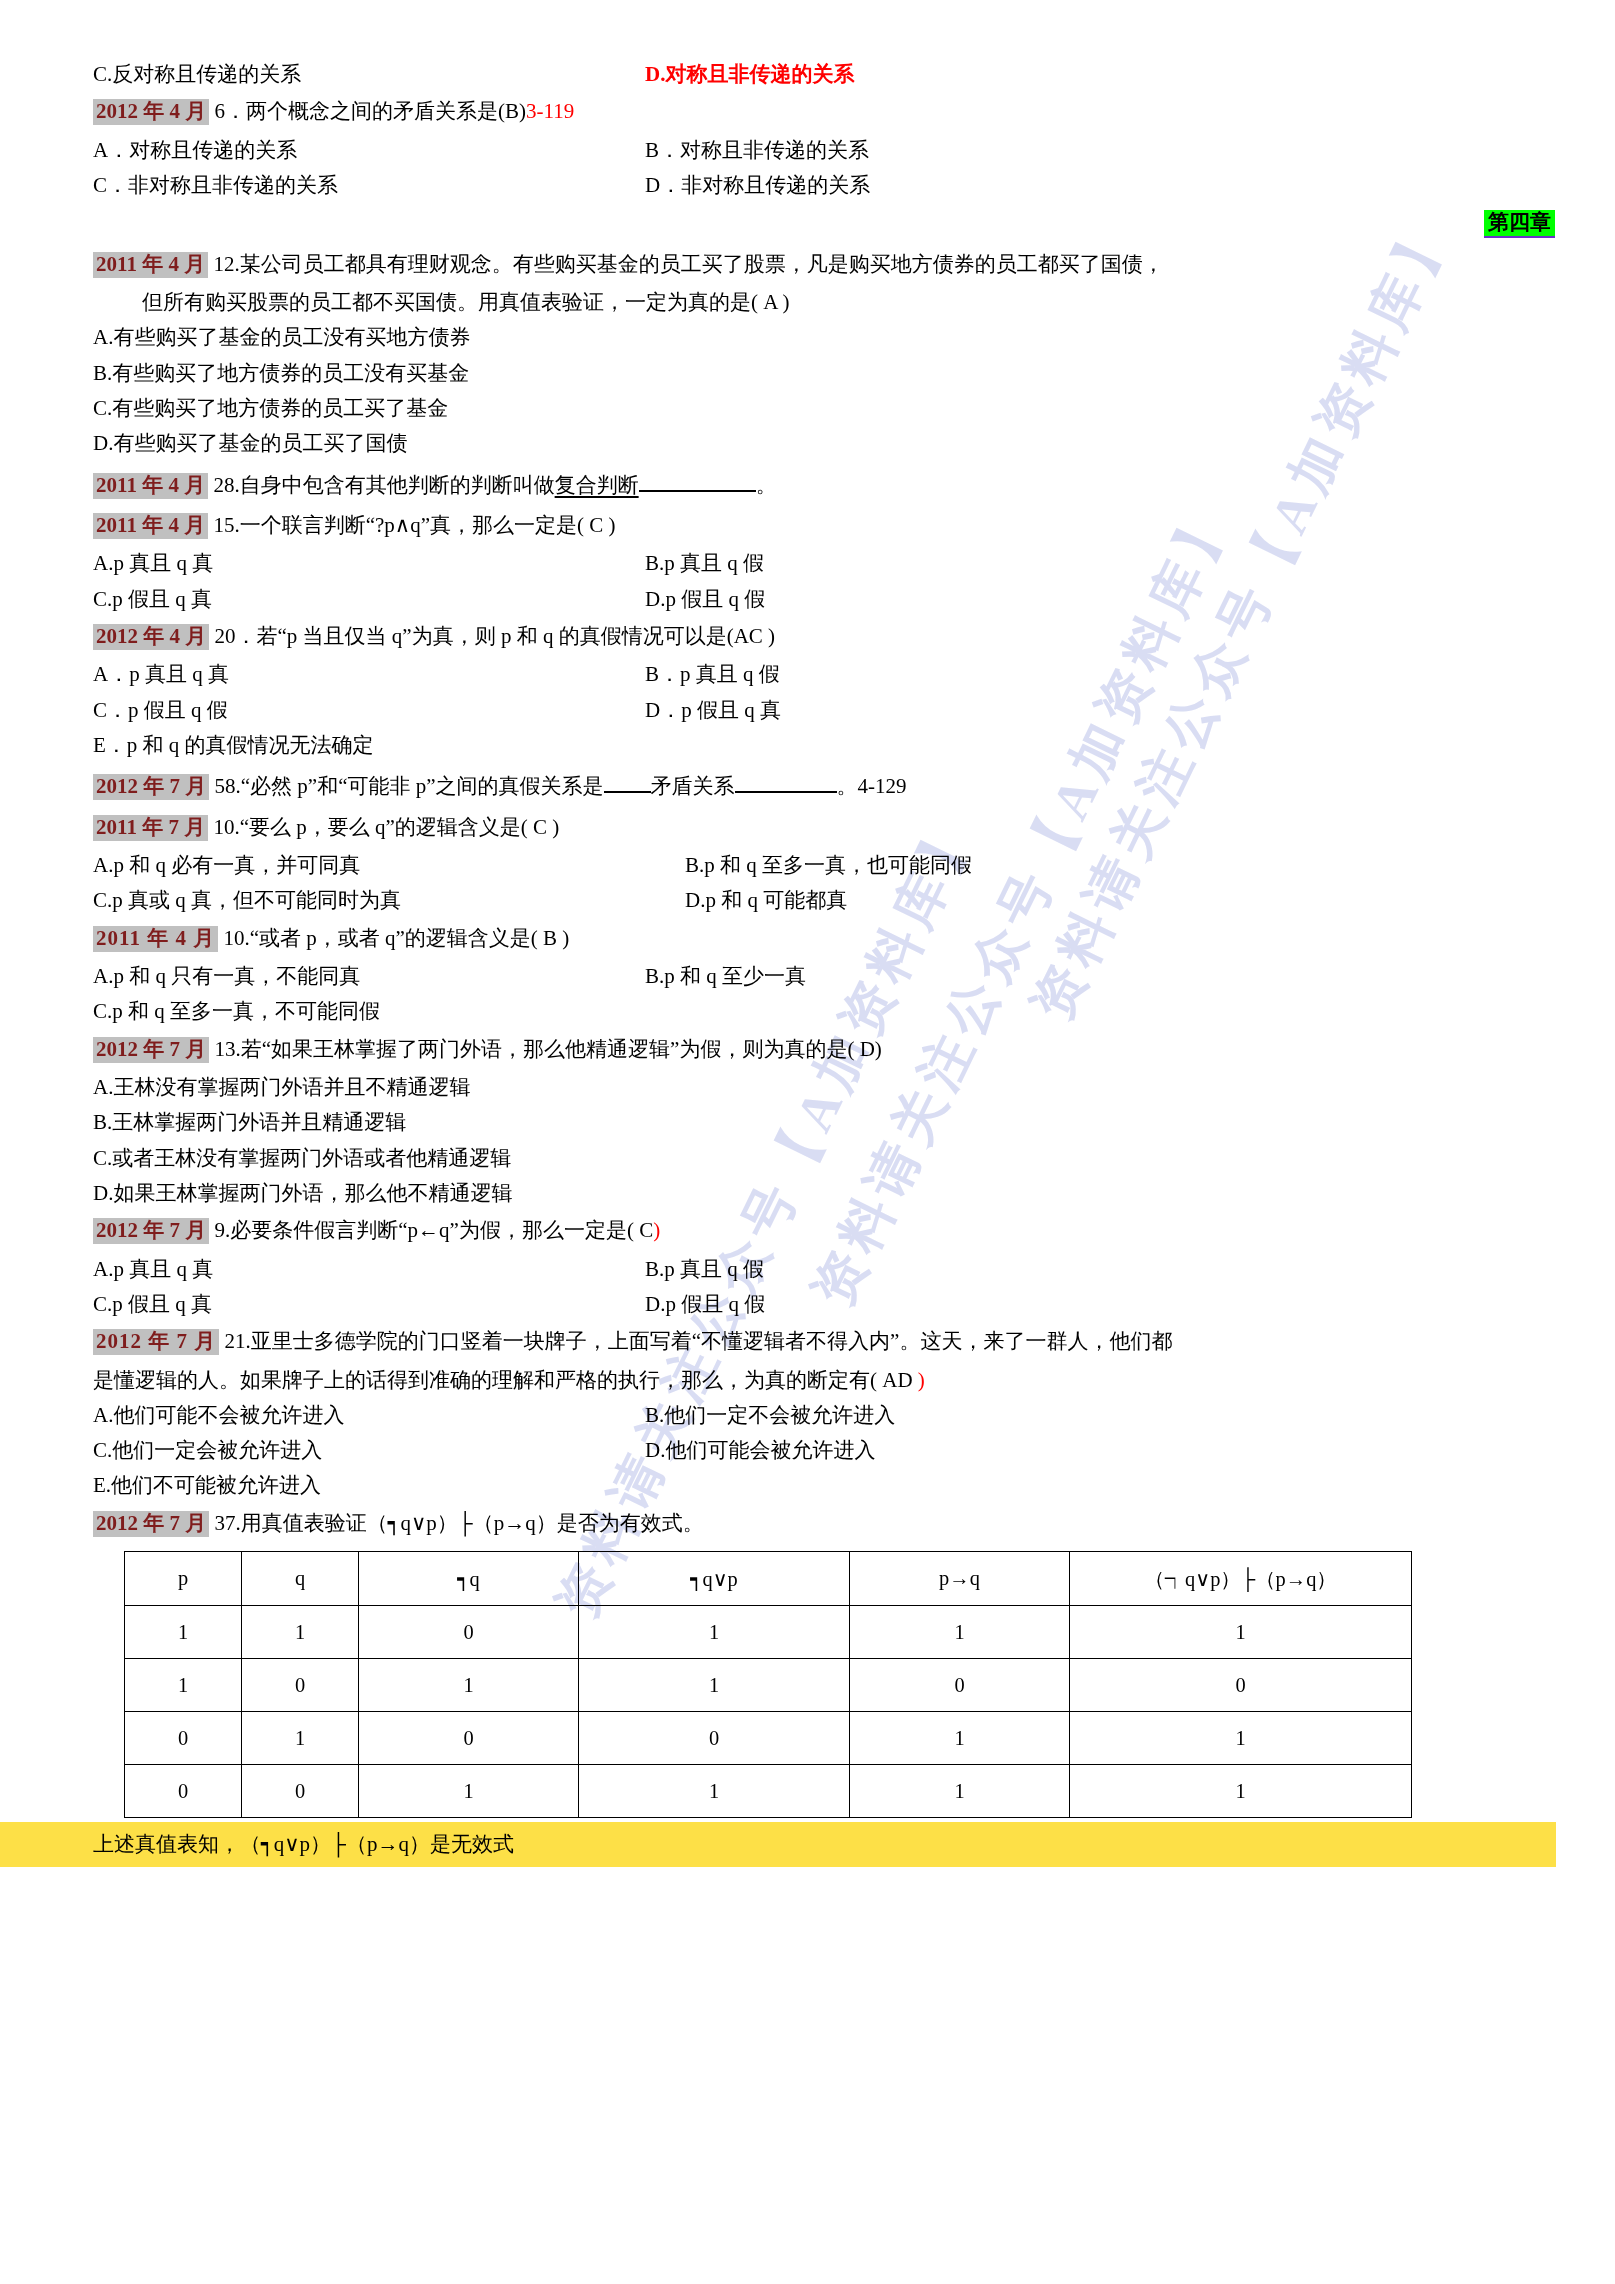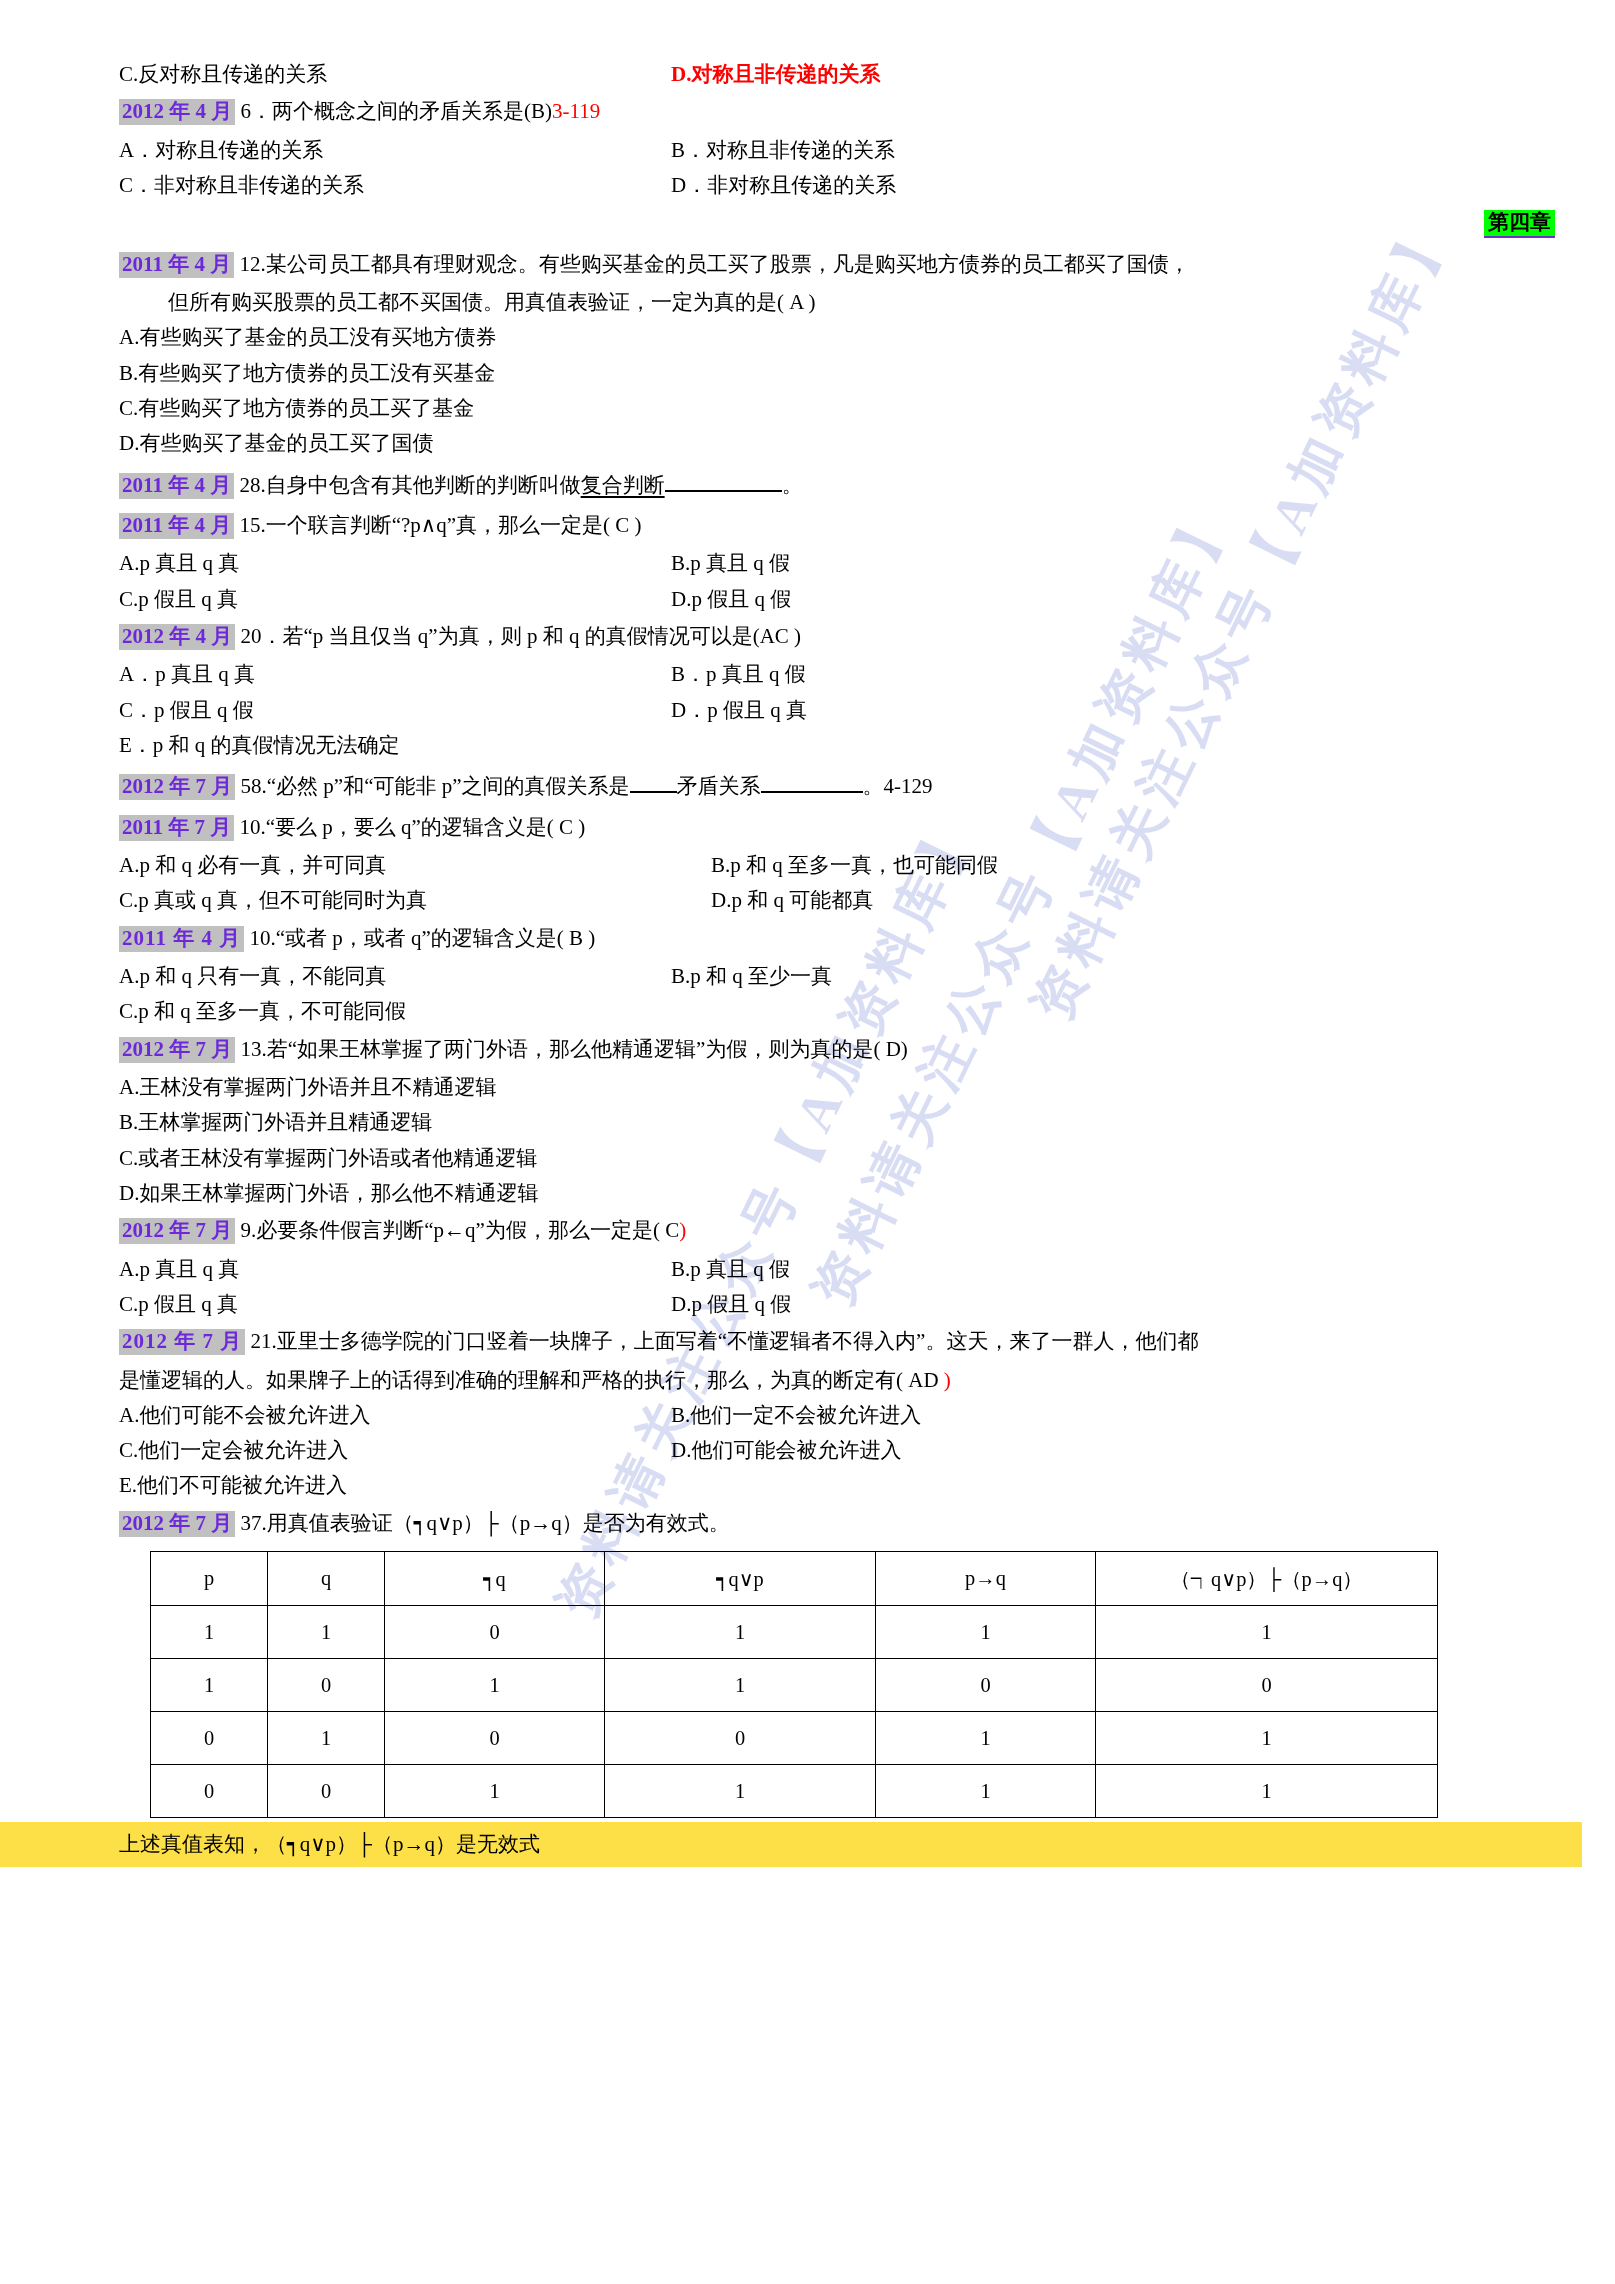--- a/index.html
+++ b/index.html
@@ -29,42 +29,42 @@
     font-weight:700;
     white-space:nowrap;
     letter-spacing:7.2px;
     transform-origin:left top;
   }
   .wm1{left:541px;top:1599px;font-size:53px;transform:rotate(-64deg);}
   .wm2{left:797px;top:1287px;font-size:53px;transform:rotate(-64deg);}
   .wm3{left:1016px;top:1001px;font-size:53px;transform:rotate(-64deg);}
 
   
-  .content{position:relative;z-index:10;padding:64px 61px 0 119px;}
+  .content{position:relative;z-index:10;padding:64px 61px 0 93px;}
 
   .line{
     font-size:21px;
     line-height:1.0;
     margin:0 0 14.3px 0;
     white-space:nowrap;
     position:relative;
   }
 
   .two-col{display:flex;margin:0 0 14.3px 0;font-size:21px;line-height:1.0;}
   .two-col > .c1{width:552px;flex:0 0 552px;}
   .two-col > .c2{flex:1 1 auto;}
   .two-col.wide > .c1{width:592px;flex:0 0 592px;}
 
   .red{color:#ff0000;}
   .redbold{color:#ff0000;font-weight:bold;}
 
   
   .datetag{
     background:#c0c0c0;
-    color:#6d28d9;
+    color:#7f1d1d;
     font-weight:bold;
     padding:2px 3.1px 3.1px 3.1px;
     margin-right:5.1px;
     display:inline-block;
     line-height:1.0;
   }
   .datetag.sp{letter-spacing:1px;}
 
   
   .chapter{

